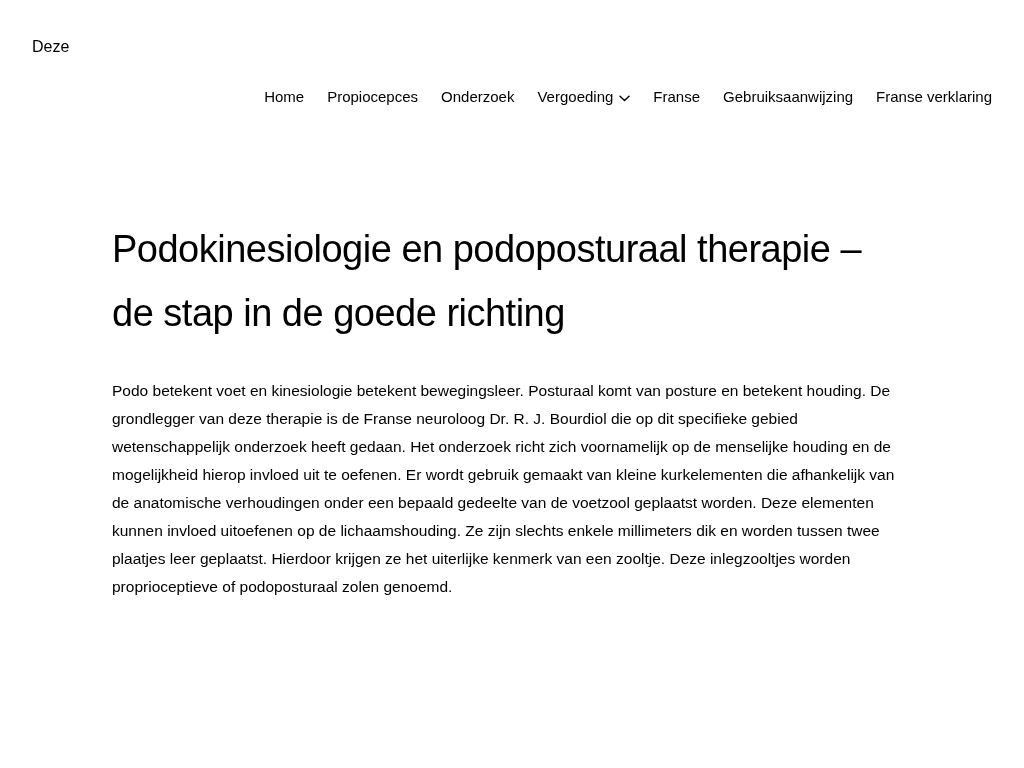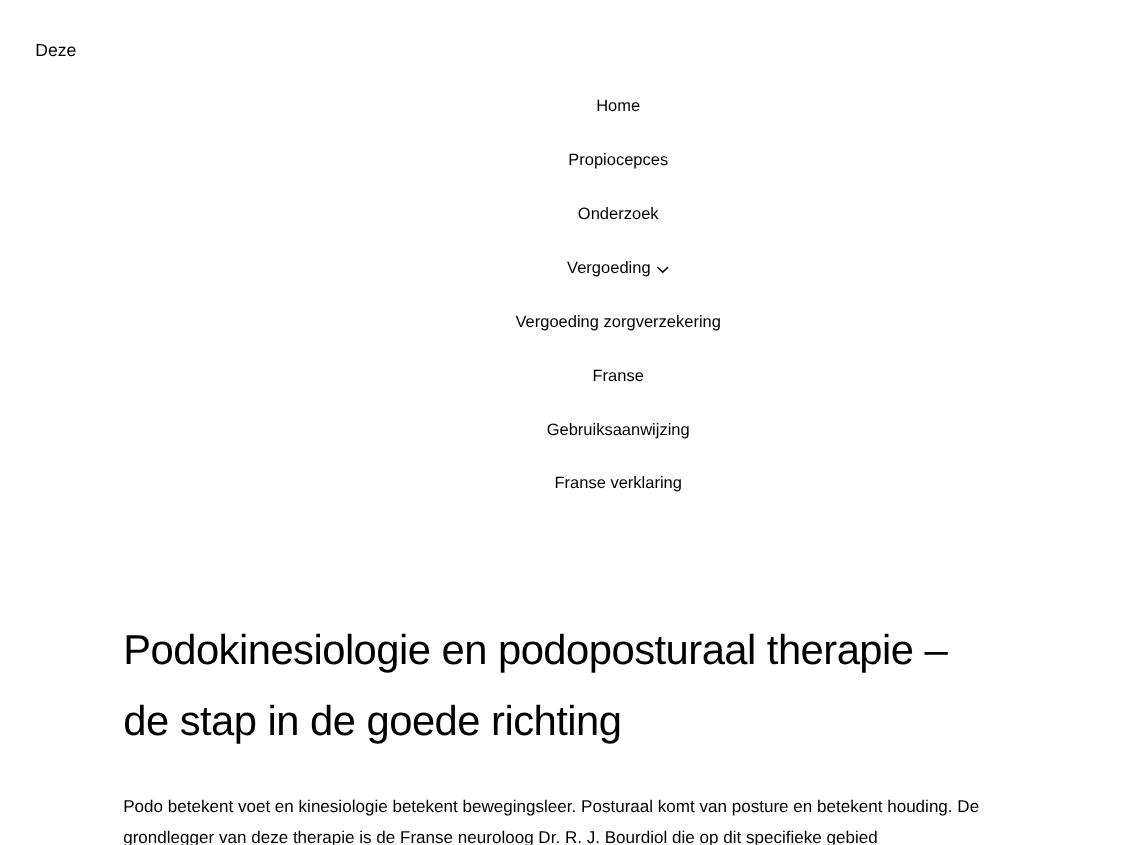--- a/index.html
+++ b/index.html
@@ -32,21 +32,20 @@
     flex-wrap: wrap;
     justify-content: flex-end;
     align-items: center;
     column-gap: 23px;
     row-gap: 25px;
     margin-top: 26px;
     margin-left: auto;
     max-width: 860px;
     font-size: 15px;
     line-height: 24px;
-    flex-direction: column;
   }
   .nav-item {
     color: #000000;
     text-decoration: none;
     white-space: nowrap;
     display: inline-flex;
     align-items: center;
     gap: 6px;
     cursor: pointer;
   }
@@ -88,21 +87,20 @@
     <a class="nav-item">Propiocepces</a>
     <a class="nav-item">Onderzoek</a>
     <a class="nav-item">
       <span>Vergoeding</span>
       <span class="chevron">
         <svg width="11" height="7" viewBox="0 0 11 7" fill="none" xmlns="http://www.w3.org/2000/svg">
           <path d="M1 1.2 L5.5 5.4 L10 1.2" stroke="#000000" stroke-width="1.4" fill="none" stroke-linecap="round" stroke-linejoin="round"></path>
         </svg>
       </span>
     </a>
-    <a class="nav-item">Vergoeding zorgverzekering</a>
     <a class="nav-item">Franse</a>
     <a class="nav-item">Gebruiksaanwijzing</a>
     <a class="nav-item">Franse verklaring</a>
   </nav>
 </header>
 
 <main class="content">
   <h1 class="page-title">Podokinesiologie en podoposturaal therapie – de stap in de goede richting</h1>
   <p class="intro-paragraph">Podo betekent voet en kinesiologie betekent bewegingsleer. Posturaal komt van posture en betekent houding.  De grondlegger van deze therapie is de Franse neuroloog Dr. R. J. Bourdiol die op dit specifieke gebied wetenschappelijk onderzoek heeft gedaan. Het onderzoek richt zich voornamelijk op de menselijke houding en de mogelijkheid hierop invloed uit te oefenen. Er wordt gebruik gemaakt van kleine kurkelementen die afhankelijk van de anatomische verhoudingen onder een bepaald gedeelte van de voetzool geplaatst worden. Deze elementen kunnen invloed uitoefenen op de lichaamshouding. Ze  zijn slechts enkele millimeters dik en worden tussen twee plaatjes leer geplaatst. Hierdoor krijgen ze het uiterlijke kenmerk van een zooltje. Deze inlegzooltjes worden proprioceptieve of podoposturaal zolen genoemd.</p>
 </main>

